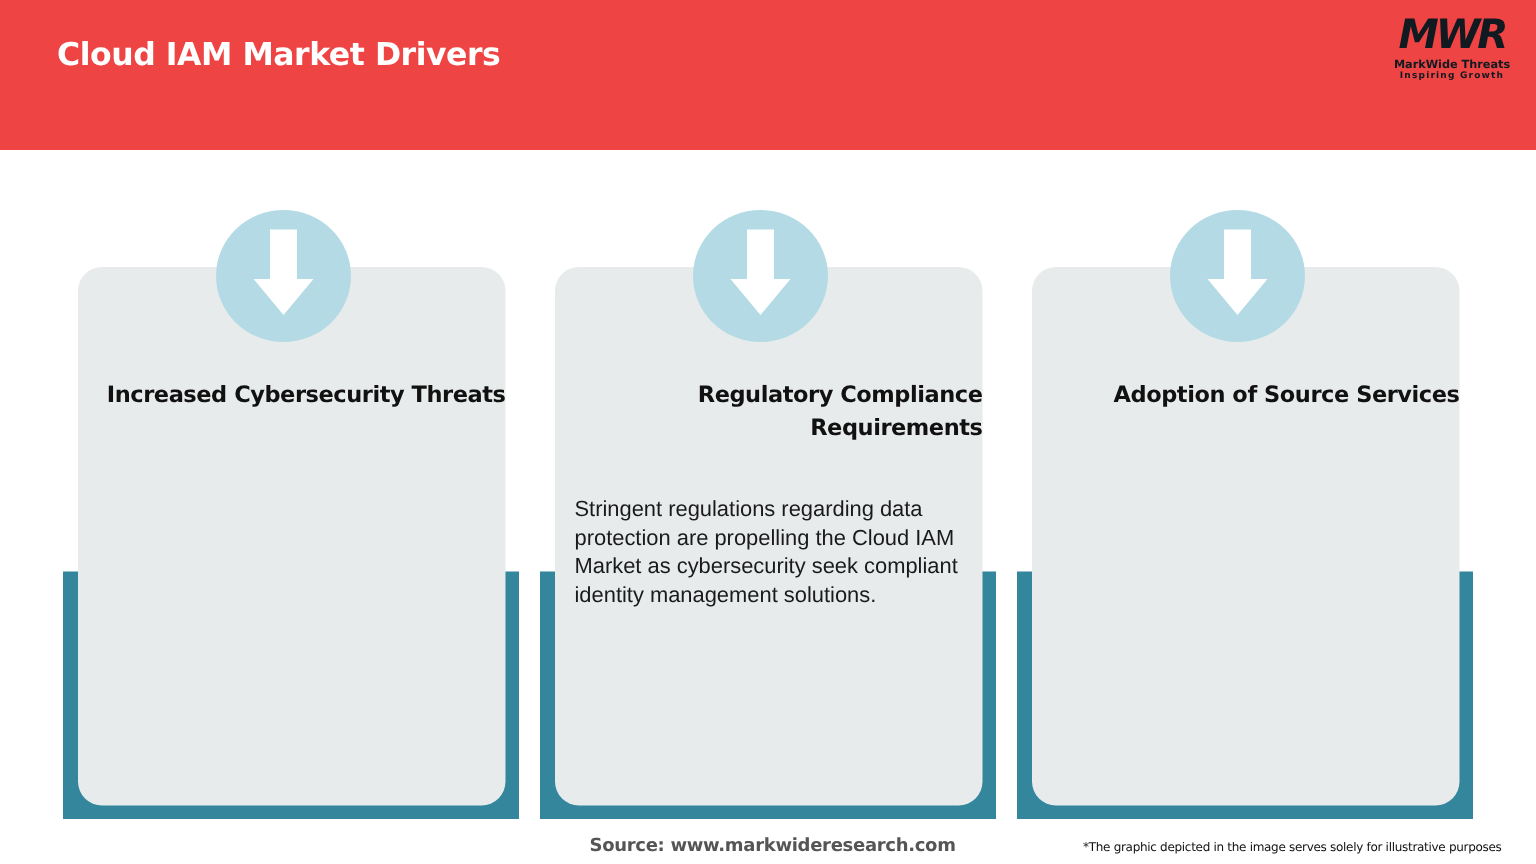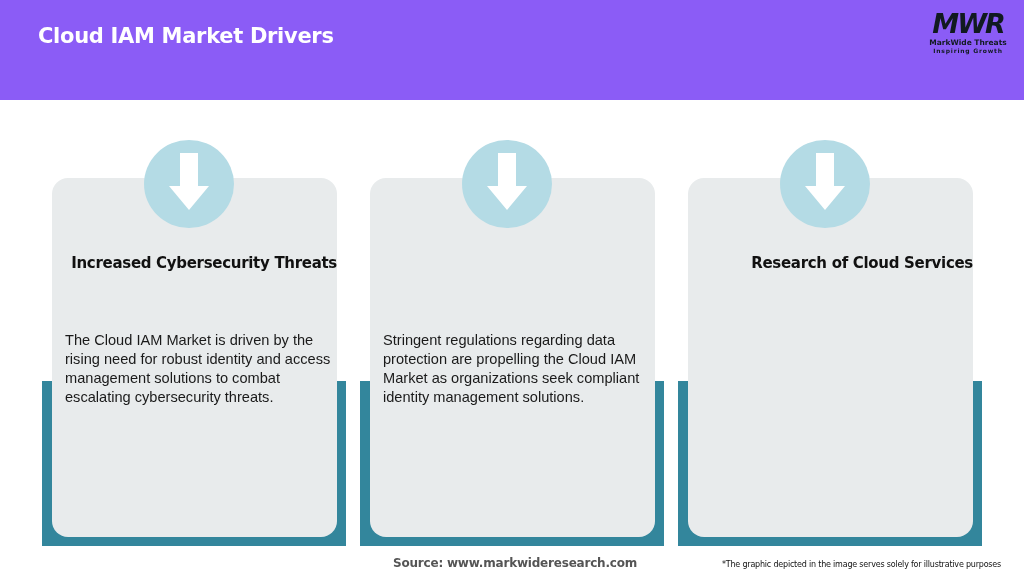--- a/index.html
+++ b/index.html
@@ -1,21 +1,21 @@
 <!DOCTYPE html>
 <html><head>
 <meta charset="utf-8">
 <style>
   * { box-sizing: border-box; margin: 0; padding: 0; }
   html, body { width: 1024px; height: 576px; overflow: hidden; background: #ffffff; }
   body { position: relative; font-family: "Liberation Sans", sans-serif; }
 
   .header {
     position: absolute; left: 0; top: 0; width: 1024px; height: 100px;
-    background: #8b5cf6;
+    background: #ef4444;
   }
   .header-title {
     position: absolute; left: 38px; top: 24px;
     font-family: "DejaVu Sans", sans-serif; font-weight: bold;
     font-size: 21px; color: #ffffff; letter-spacing: -0.3px;
   }
   .logo {
     position: absolute; left: 920px; top: 10px; width: 96px; height: 48px;
     text-align: center;
   }
@@ -84,39 +84,39 @@
 
 <div class="panel" style="left:42px;">
   <div class="panel-back"></div>
   <div class="card"></div>
   <div class="icon-circle">
     <svg width="90" height="88" viewBox="0 0 90 88">
       <polygon points="36,13 54,13 54,46 65,46 45,70 25,46 36,46" fill="#ffffff"></polygon>
     </svg>
   </div>
   <div class="card-title">Increased Cybersecurity Threats</div>
-  <div class="card-body">The Cloud IAM Market is driven by the rising need for robust identity and access management solutions to combat escalating cybersecurity threats.</div>
 </div>
 
 <div class="panel" style="left:360px;">
   <div class="panel-back"></div>
   <div class="card"></div>
   <div class="icon-circle">
     <svg width="90" height="88" viewBox="0 0 90 88">
       <polygon points="36,13 54,13 54,46 65,46 45,70 25,46 36,46" fill="#ffffff"></polygon>
     </svg>
   </div>
-  <div class="card-body">Stringent regulations regarding data protection are propelling the Cloud IAM Market as organizations seek compliant identity management solutions.</div>
+  <div class="card-title">Regulatory Compliance Requirements</div>
+  <div class="card-body">Stringent regulations regarding data protection are propelling the Cloud IAM Market as cybersecurity seek compliant identity management solutions.</div>
 </div>
 
 <div class="panel" style="left:678px;">
   <div class="panel-back"></div>
   <div class="card"></div>
   <div class="icon-circle">
     <svg width="90" height="88" viewBox="0 0 90 88">
       <polygon points="36,13 54,13 54,46 65,46 45,70 25,46 36,46" fill="#ffffff"></polygon>
     </svg>
   </div>
-  <div class="card-title" style="top:112px;">Research of Cloud Services</div>
+  <div class="card-title" style="top:112px;">Adoption of Source Services</div>
 </div>
 
 <div class="source">Source: www.markwideresearch.com</div>
 <div class="disclaimer">*The graphic depicted in the image serves solely for illustrative purposes</div>
 
 </body></html>

